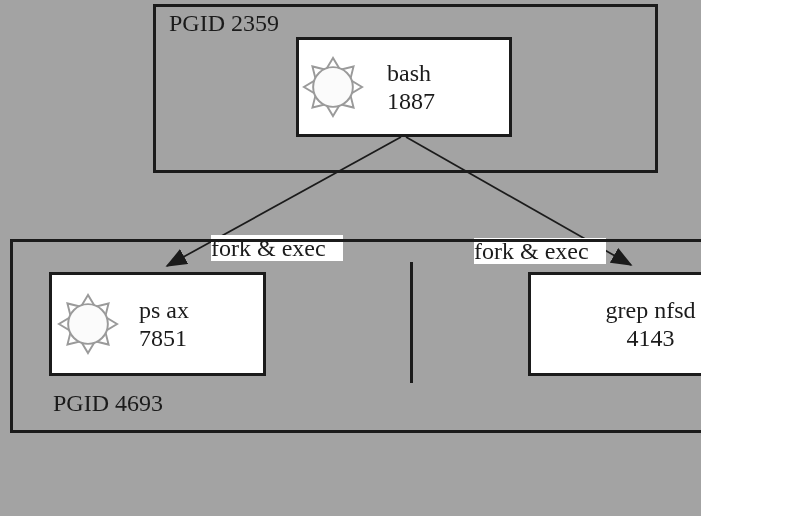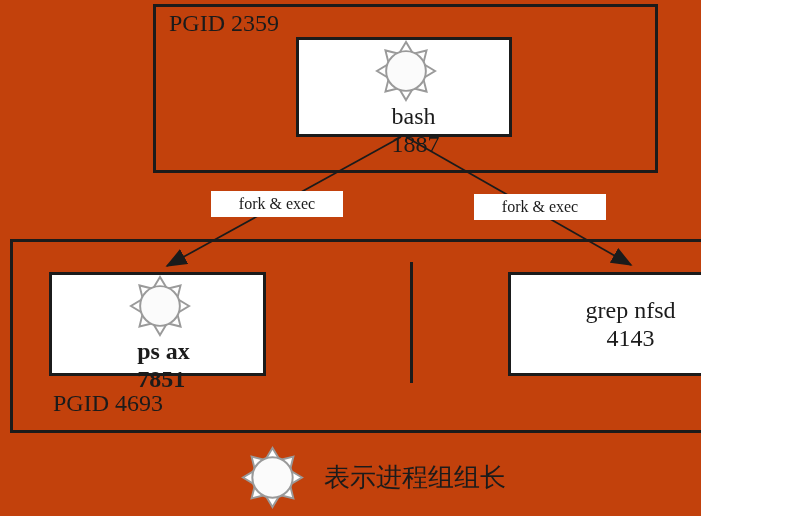--- a/index.html
+++ b/index.html
@@ -4,37 +4,36 @@
 <style>
   html, body {
     margin: 0;
     padding: 0;
     background: #ffffff;
   }
   .stage {
     position: relative;
     width: 701px;
     height: 516px;
-    background: #c2410c;
+    background: #a3a3a3;
     font-family: "Liberation Serif", "DejaVu Serif", serif;
     color: #1b1b1b;
     overflow: hidden;
   }
   .overlay {
     position: absolute;
     left: 0; top: 0;
     width: 809px; height: 516px;
     pointer-events: none;
   }
   .box {
     position: absolute;
     border: 3px solid #1b1b1b;
     box-sizing: border-box;
     background: transparent;
-    flex-direction: column;
   }
   .group-box { background: transparent; }
   .process-box {
     display: flex;
     align-items: center;
     background: #ffffff;
   }
   .group-label {
     position: absolute;
     font-size: 24px;
@@ -49,36 +48,37 @@
   }
   .sun svg { display: block; width: 100%; height: 100%; }
   .proc-text {
     font-size: 24px;
     line-height: 28px;
     white-space: nowrap;
   }
   .bash-box .sun { margin-left: 3px; }
   .bash-box .proc-text { margin-left: 23px; }
   .ps-box .sun { margin-left: 5px; }
-  .ps-box .proc-text { margin-left: 12px; font-weight: bold; }
+  .ps-box .proc-text { margin-left: 20px; }
   .grep-box {
     flex-direction: column;
     justify-content: center;
     text-align: center;
   }
   .grep-box .proc-text { padding-left: 28px; }
   .edge-label {
     position: absolute;
     width: 132px;
     height: 26px;
     line-height: 26px;
-    text-align: center;
-    font-size: 16px;
+    text-align: left;
+    font-size: 24px;
     background: #ffffff;
     white-space: nowrap;
+    margin-top: 44px;
   }
   .divider {
     position: absolute;
     left: 410px;
     top: 262px;
     width: 3px;
     height: 121px;
     background: #1b1b1b;
   }
   .legend {
@@ -159,39 +159,21 @@
           <circle cx="32" cy="32" r="20.5" fill="#fbfbfb"></circle>
         </g>
       </svg>
     </span>
     <div class="proc-text">
       <div>ps ax</div>
       <div>7851</div>
     </div>
   </div>
 
-  <div class="box process-box grep-box" style="left:508px; top:272px; width:217px; height:104px;font-family:Liberation Serif, serif;">
+  <div class="box process-box grep-box" style="left:528px; top:272px; width:217px; height:104px;font-family:Liberation Serif, serif;">
     <div class="proc-text">
       <div>grep nfsd</div>
       <div>4143</div>
     </div>
   </div>
 
-  <div class="legend">
-    <span class="sun">
-      <svg viewBox="0 0 64 64" xmlns="http://www.w3.org/2000/svg">
-        <g fill="#ffffff" stroke="#9a9a9a" stroke-width="2" stroke-linejoin="miter">
-          <polygon points="32,2 24.5,14.5 39.5,14.5"></polygon>
-          <polygon points="32,2 24.5,14.5 39.5,14.5" transform="rotate(45 32 32)"></polygon>
-          <polygon points="32,2 24.5,14.5 39.5,14.5" transform="rotate(90 32 32)"></polygon>
-          <polygon points="32,2 24.5,14.5 39.5,14.5" transform="rotate(135 32 32)"></polygon>
-          <polygon points="32,2 24.5,14.5 39.5,14.5" transform="rotate(180 32 32)"></polygon>
-          <polygon points="32,2 24.5,14.5 39.5,14.5" transform="rotate(225 32 32)"></polygon>
-          <polygon points="32,2 24.5,14.5 39.5,14.5" transform="rotate(270 32 32)"></polygon>
-          <polygon points="32,2 24.5,14.5 39.5,14.5" transform="rotate(315 32 32)"></polygon>
-          <circle cx="32" cy="32" r="20.5" fill="#fbfbfb"></circle>
-        </g>
-      </svg>
-    </span>
-    <span class="legend-text">表示进程组组长</span>
-  </div>
 
 </div>
 
 </body></html>

